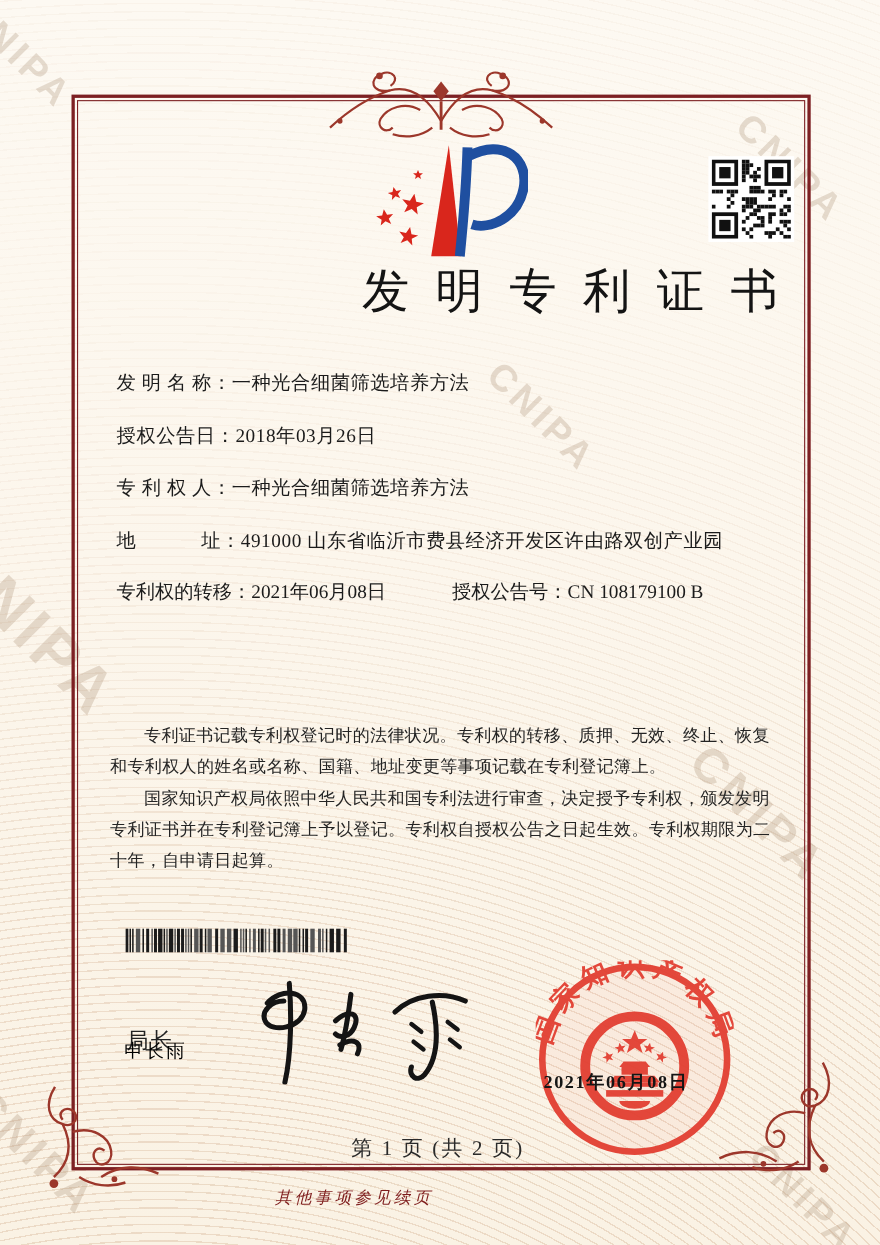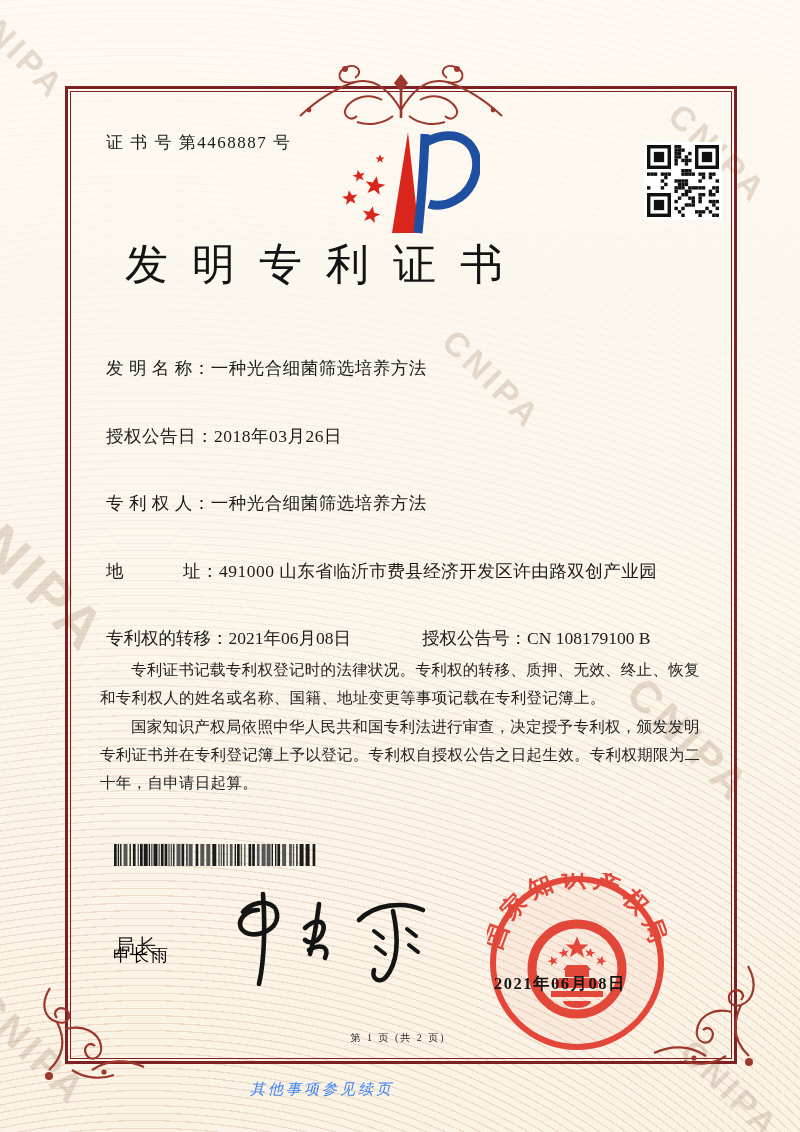--- a/index.html
+++ b/index.html
@@ -17,49 +17,49 @@
       font-weight:bold;color:rgba(172,146,120,.30);letter-spacing:4px;
       transform:rotate(45deg);transform-origin:left top;pointer-events:none;}
   
   .frame{position:absolute;left:65px;top:86px;width:666px;height:972px;
          border:3px solid #7d2023;}
   .frame-inner{position:absolute;inset:2px;border:1px solid #7d2023;}
   
   .cert-no{position:absolute;left:106px;top:131px;font-size:17px;color:#1c1c1c;letter-spacing:1.5px;}
   .logo{position:absolute;left:328px;top:119px;}
   .qr{position:absolute;left:644px;top:142px;width:78px;height:78px;background:#fff;padding:3px;box-sizing:border-box;}
-  .title{position:absolute;left:65px;top:236px;width:666px;text-align:left;
-         font-size:43px;color:#141414;letter-spacing:24px;text-indent:24px;font-weight:500;padding-left:36px;}
+  .title{position:absolute;left:65px;top:236px;width:666px;text-align:right;
+         font-size:43px;color:#141414;letter-spacing:24px;text-indent:24px;font-weight:500;}
   
   .fields{position:absolute;left:106px;top:336px;width:606px;font-size:17.5px;color:#1b1b1b;}
-  .frow{height:47.5px;position:relative;white-space:nowrap;margin-top:20px;}
+  .frow{height:47.5px;position:relative;white-space:nowrap;}
   .f-label{letter-spacing:.5px;}
   .f-value{letter-spacing:.5px;}
-  .grant2{position:absolute;left:316px;top:0;}
+  .grant2{position:absolute;left:305px;top:0;}
   
   .paras{position:absolute;left:100px;top:656px;width:612px;font-size:15.5px;
          line-height:1.83;color:#242424;letter-spacing:.3px;}
   .paras p{margin:0;text-indent:2em;}
   
   .barcode{position:absolute;left:114px;top:844px;}
   
   .sig-title{position:absolute;left:115px;top:901px;font-size:20px;color:#222;letter-spacing:2px;
              font-family:"Liberation Sans","DejaVu Sans",sans-serif;margin-top:32px;}
   .sig-name{position:absolute;left:113px;top:944px;font-size:17px;color:#000000;letter-spacing:2px;
             font-family:"Liberation Sans","DejaVu Sans",sans-serif;}
   .sig-script{position:absolute;left:225px;top:888px;}
   
   .seal{position:absolute;left:487px;top:873px;opacity:.93;}
   .seal-date{position:absolute;left:494px;top:973px;font-size:16.5px;font-weight:600;
              color:#151515;letter-spacing:1.5px;z-index:5;}
   
   .page-num{position:absolute;left:65px;top:1031px;width:666px;text-align:center;
-            font-size:10px;color:#2a2a2a;letter-spacing:2px;}
+            font-size:19px;color:#2a2a2a;letter-spacing:2px;}
   .cont-note{position:absolute;left:0;top:1080px;width:644px;text-align:center;
-             font-size:15px;color:#3b82f6;letter-spacing:3px;font-style:italic;}
+             font-size:15px;color:#7f1d1d;letter-spacing:3px;font-style:italic;}
   .orn{position:absolute;pointer-events:none;}
 </style>
 </head>
 <body>
 
 <div class="page">
 
   <div class="waves"></div>
 
   <span class="wm" style="left:-14px;top:-8px;font-size:34px;">CNIPA</span>
@@ -106,21 +106,20 @@
       <path d="M16,8 C6,26 10,42 23,47 C35,51 39,37 31,33 C24,30 18,36 23,42"></path>
       <path d="M23,47 C32,66 30,84 15,98"></path>
       <path d="M32,54 C50,49 65,58 67,72 C69,84 56,89 52,80 C49,73 55,67 61,72"></path>
       <path d="M58,98 C74,87 93,87 110,95"></path>
       <path d="M38,98 C50,106 66,108 80,103"></path>
       <circle cx="15" cy="104" r="4" fill="#9c372b" stroke="none"></circle>
       <circle cx="70" cy="100" r="2.6" fill="#9c372b" stroke="none"></circle>
     </g>
   </svg>
 
-  <div class="cert-no">证 书 号 第4468887 号</div>
 
   <svg class="logo" width="152" height="122" viewBox="0 0 152 122">
     <defs>
       <path id="st" d="M0,-10 L2.9,-3.1 10,-3.1 4.2,1.6 6.2,8.1 0,4 -6.2,8.1 -4.2,1.6 -10,-3.1 -2.9,-3.1 Z"></path>
     </defs>
     <g fill="#d9261c">
       <use href="#st" transform="translate(52,40) scale(0.45)"></use>
       <use href="#st" transform="translate(31,57) scale(0.62) rotate(-12)"></use>
       <use href="#st" transform="translate(47,67) scale(1.0) rotate(10)"></use>
       <use href="#st" transform="translate(22,79) scale(0.78) rotate(-8)"></use>

